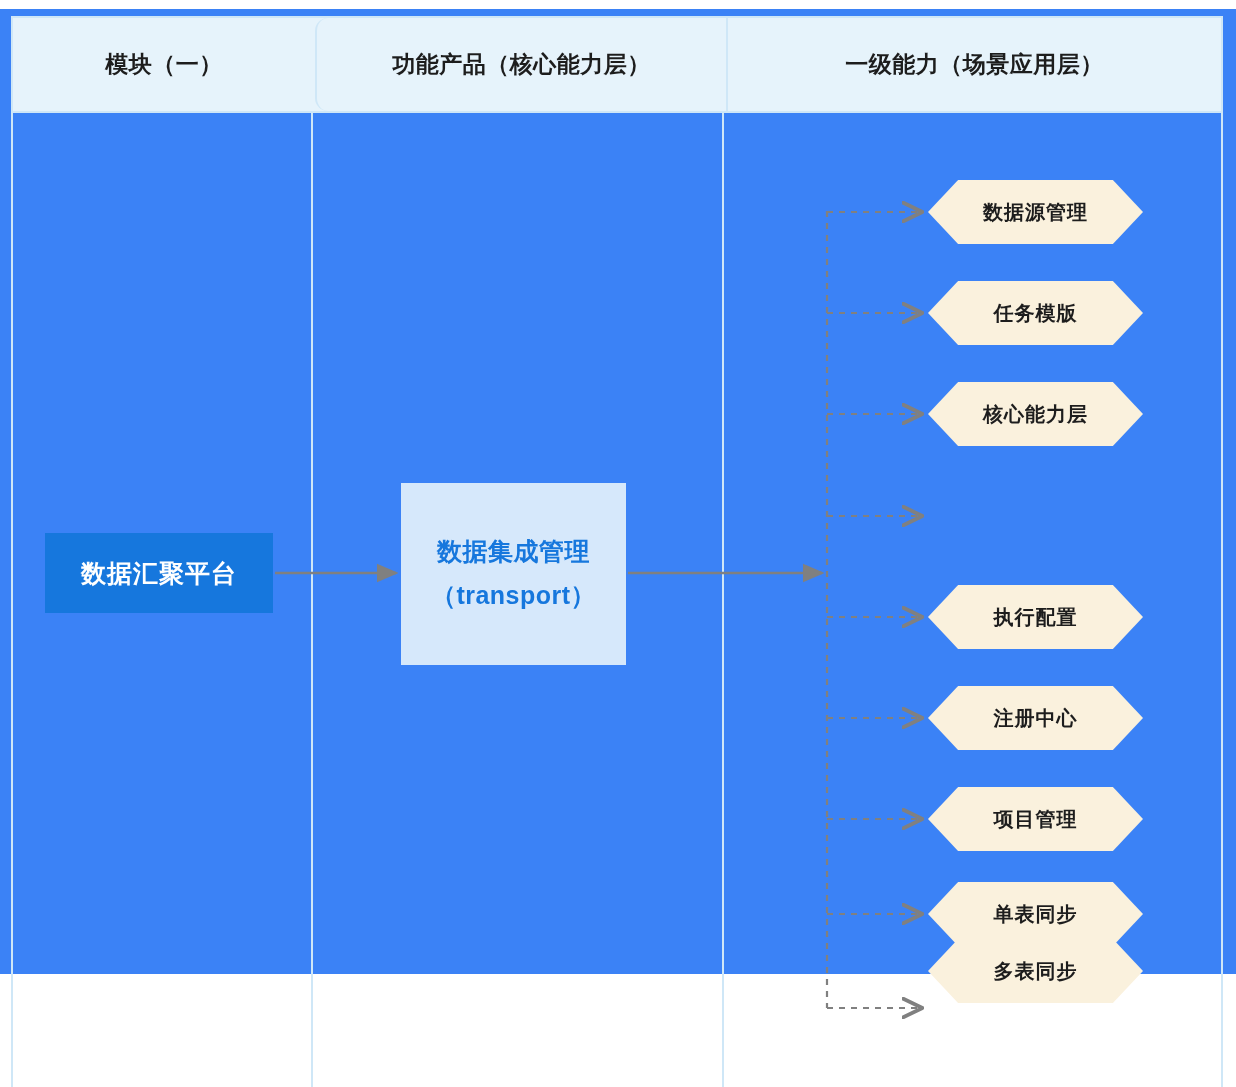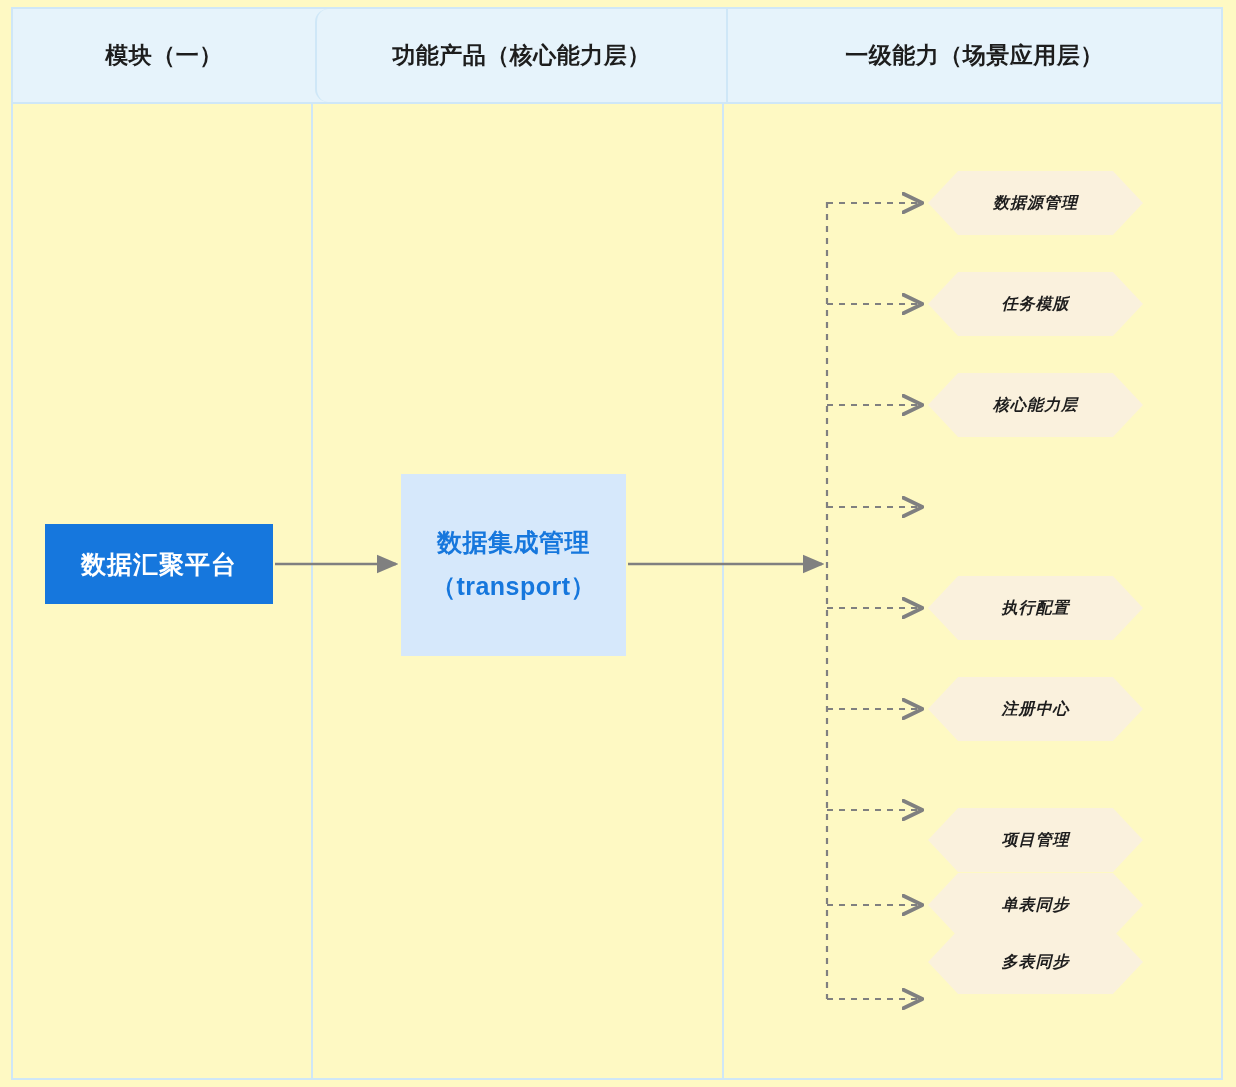--- a/index.html
+++ b/index.html
@@ -10,22 +10,23 @@
   body {
     font-family: "Liberation Sans", "DejaVu Sans", sans-serif;
     width: 1236px;
     height: 1087px;
     overflow: hidden;
   }
 
   #diagram-root {
     position: relative;
     width: 1236px;
-    height: 1087px;
-    background: #fef9c3;
+    height: 965px;
+    background: #3b82f6;
+    margin-top: 9px;
   }
 
   
   .table-frame {
     position: absolute;
     left: 11px;
     top: 7px;
     width: 1212px;
     height: 1073px;
     border: 2px solid #cfe7f7;
@@ -119,27 +120,26 @@
   
   .hex {
     position: absolute;
     left: 928px;
     width: 215px;
     height: 64px;
     background: #faf1dd;
     display: flex;
     align-items: center;
     justify-content: center;
-    font-size: 16px;
+    font-size: 20px;
     font-weight: bold;
     color: #1d1d1d;
     letter-spacing: 1px;
     -webkit-clip-path: polygon(0% 50%, 14% 0%, 86% 0%, 100% 50%, 86% 100%, 14% 100%);
     clip-path: polygon(0% 50%, 14% 0%, 86% 0%, 100% 50%, 86% 100%, 14% 100%);
-    font-style: italic;
   }
 </style>
 </head>
 <body>
 
 <div id="diagram-root">
 
   <div class="table-frame"></div>
 
   <div class="header-row">
@@ -201,21 +201,21 @@
   </div>
   <div class="hex" style="top:373px">
     <span>核心能力层</span>
   </div>
   <div class="hex" style="top:576px">
     <span>执行配置</span>
   </div>
   <div class="hex" style="top:677px">
     <span>注册中心</span>
   </div>
-  <div class="hex" style="top:808px">
+  <div class="hex" style="top:778px">
     <span>项目管理</span>
   </div>
   <div class="hex" style="top:873px">
     <span>单表同步</span>
   </div>
   <div class="hex" style="top:930px">
     <span>多表同步</span>
   </div>
 
 </div>

